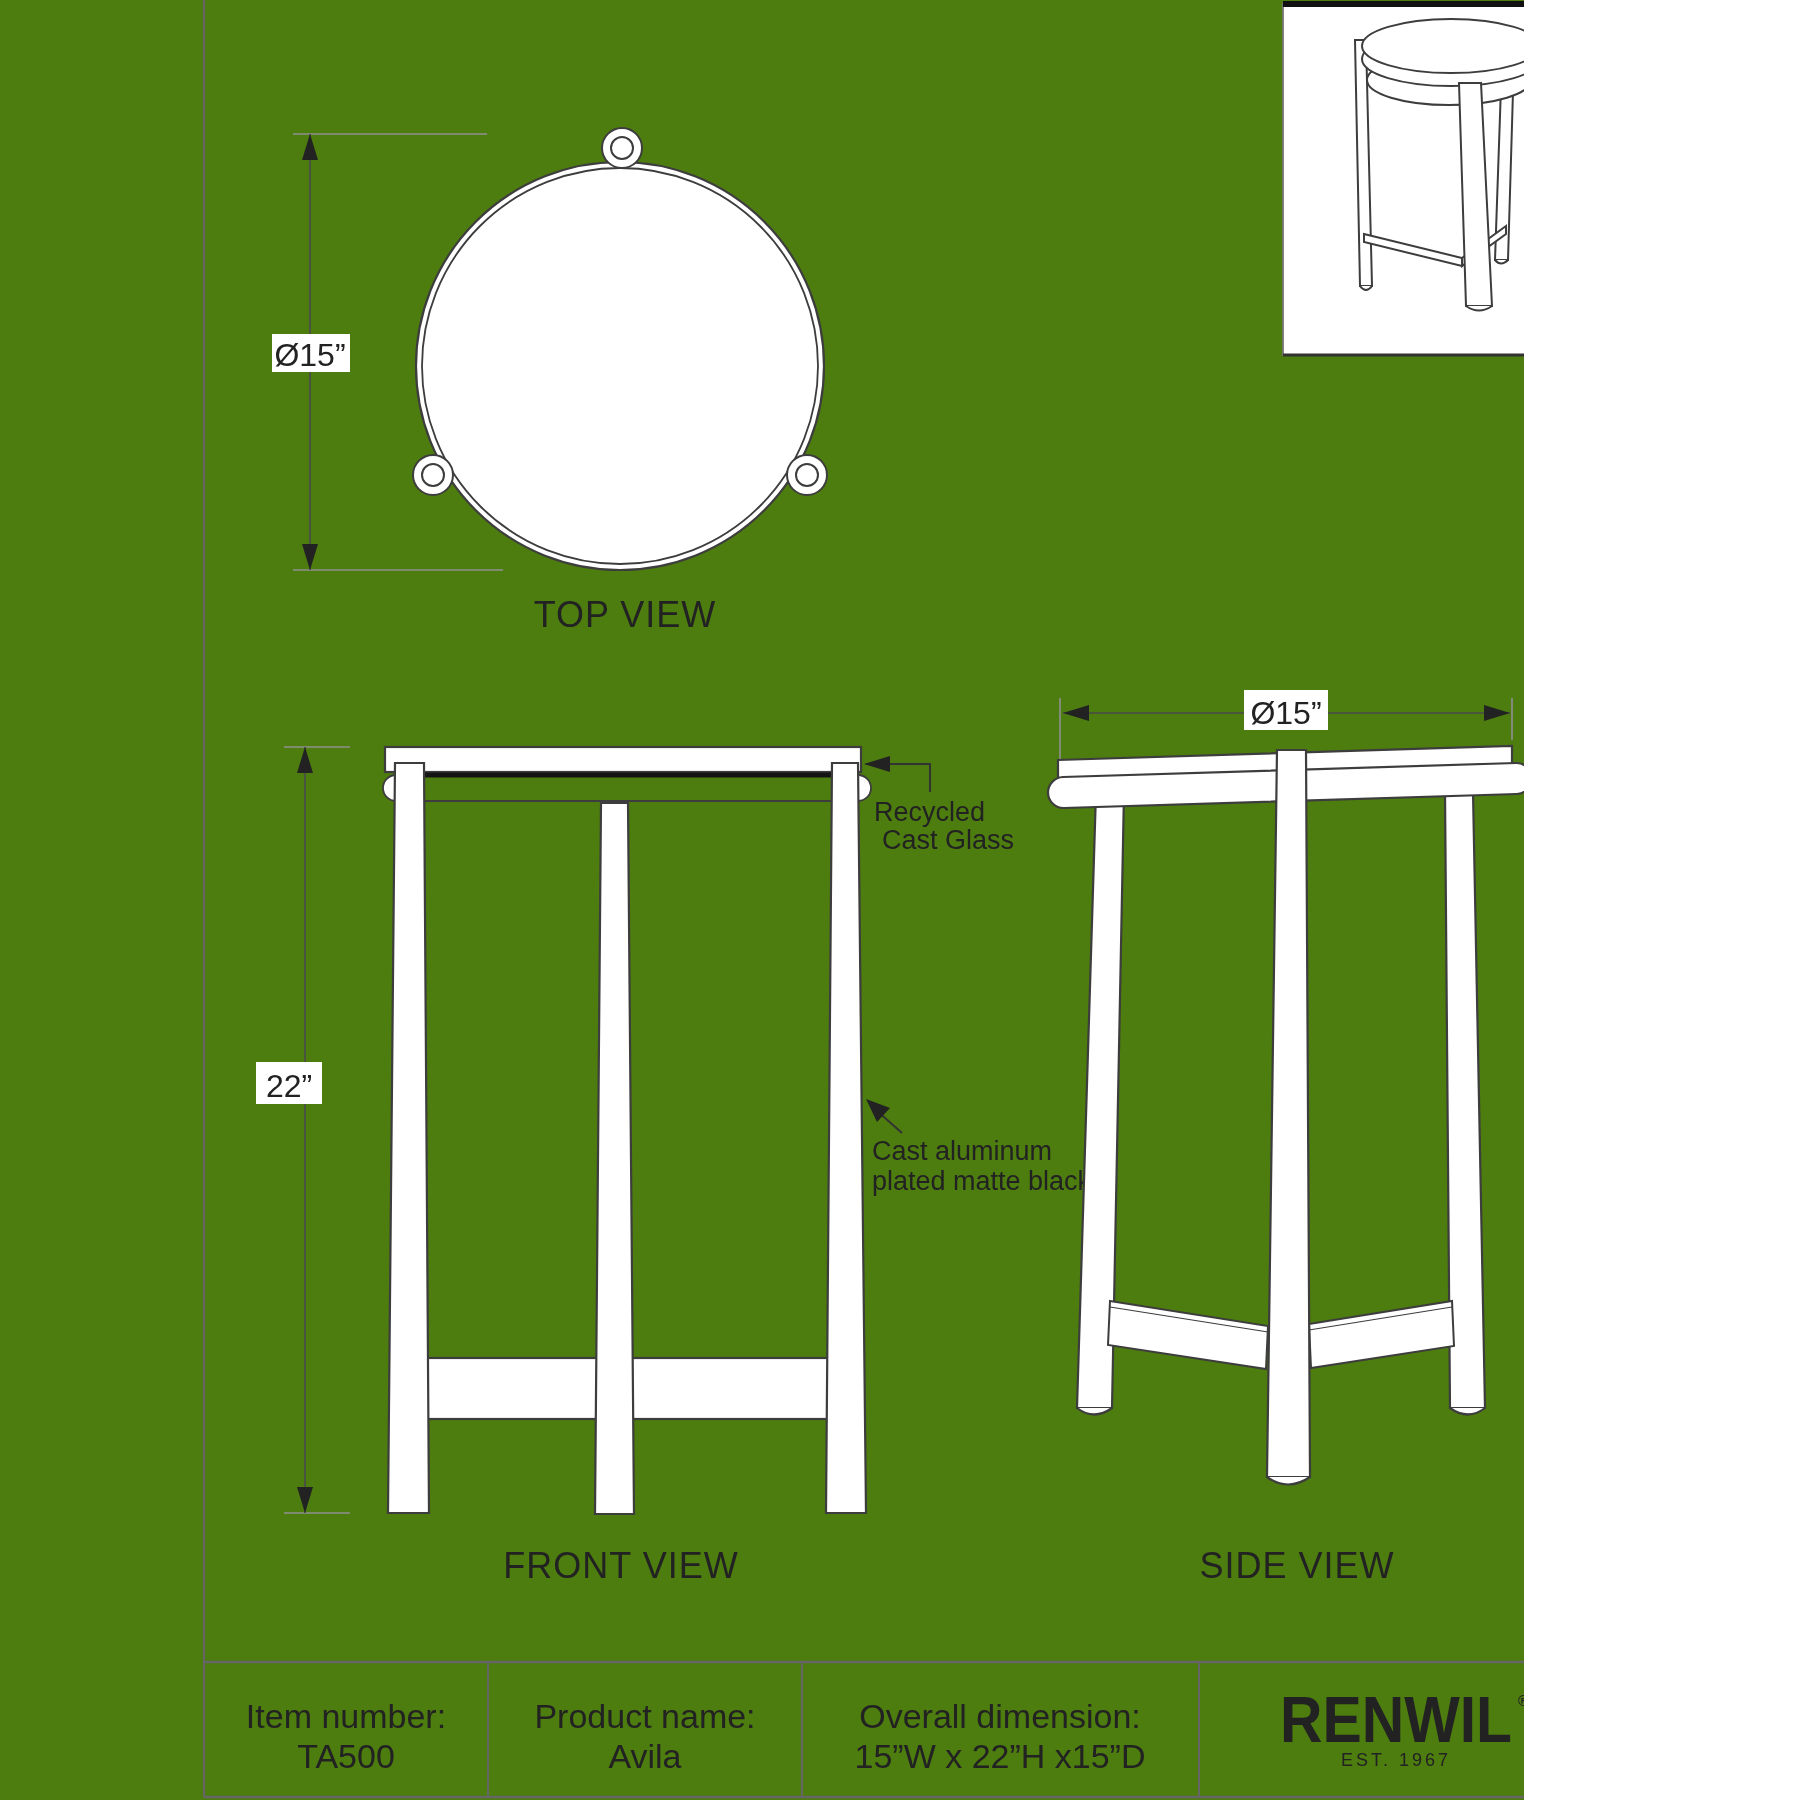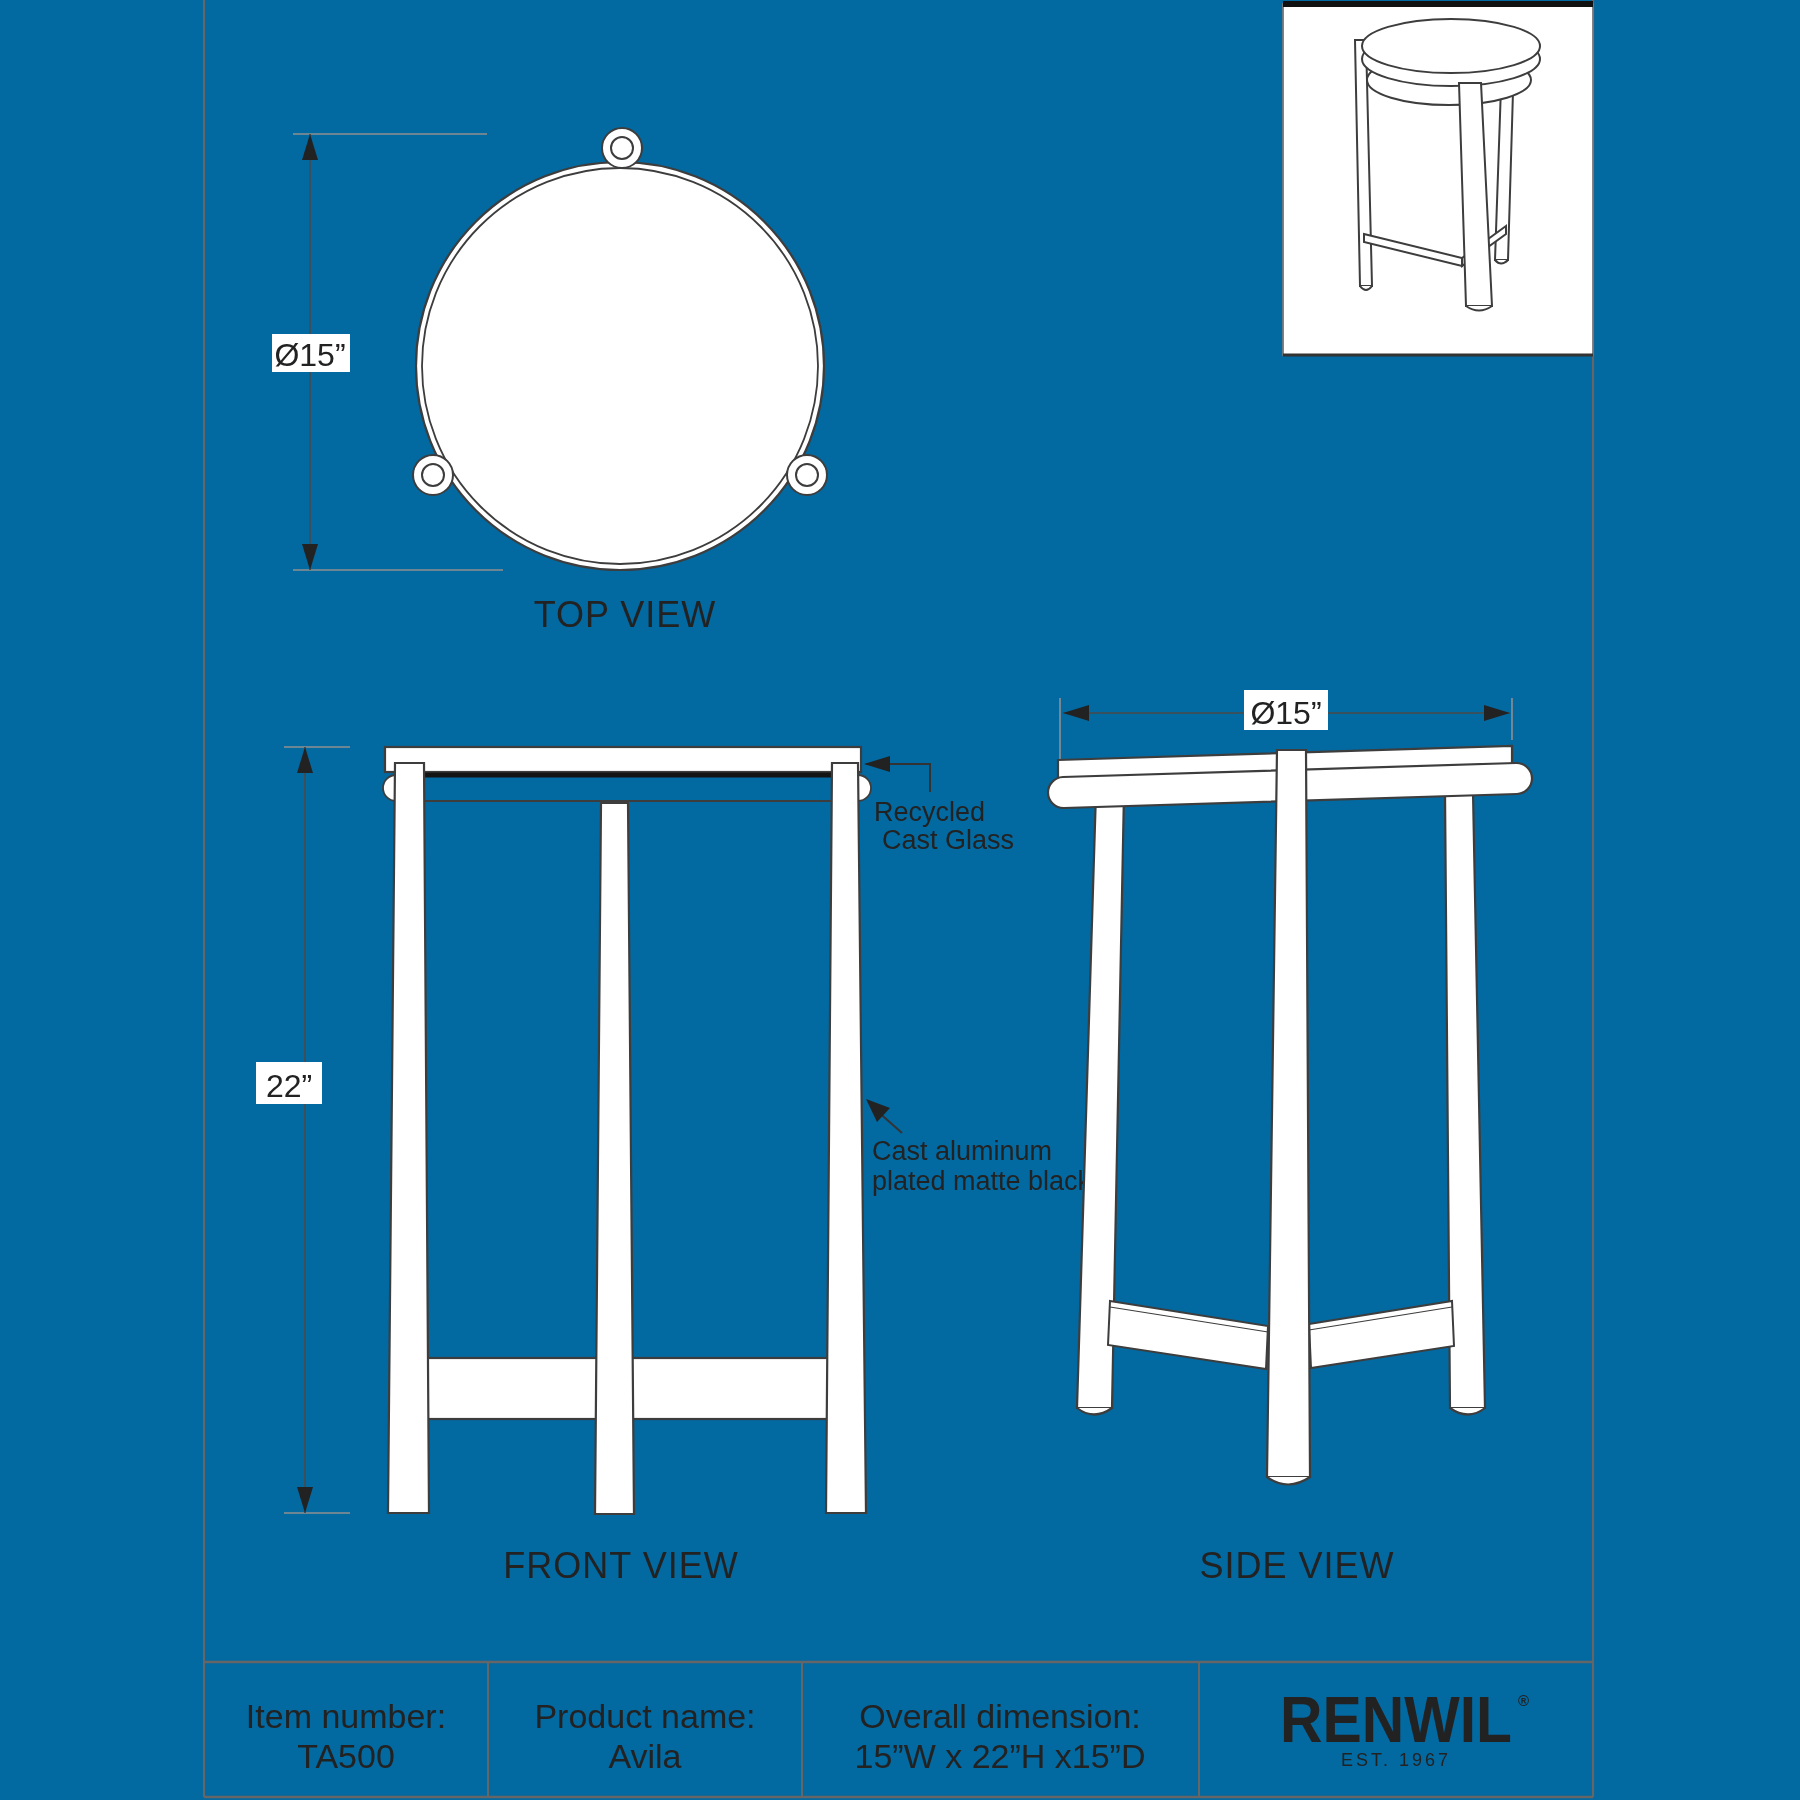--- a/index.html
+++ b/index.html
@@ -1,16 +1,16 @@
 <!DOCTYPE html>
 <html><head>
 <meta charset="utf-8">
 <style>
   html,body{margin:0;padding:0;background:#ffffff;}
-  .sheet{position:relative;width:1800px;height:1800px;background:#0369a1;overflow:hidden;}
+  .sheet{position:relative;width:1524px;height:1800px;background:#4d7c0f;overflow:hidden;}
   svg text{font-family:"Liberation Sans",sans-serif;fill:#222;}
   .viewlabel{font-size:36px;letter-spacing:1px;}
   .dimlabel{font-size:32px;}
   .annot{font-size:27px;}
   .cell-label,.cell-value{font-size:34px;}
   .logo{font-size:64px;font-weight:bold;}
   .logo-est{font-size:18px;letter-spacing:3px;}
   .reg{font-size:15px;font-weight:bold;}
 </style>
 </head>

